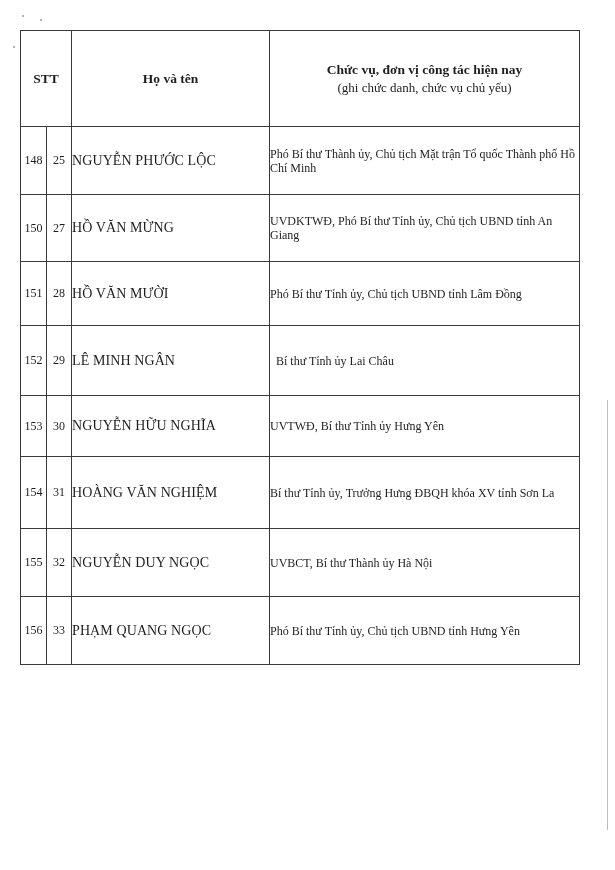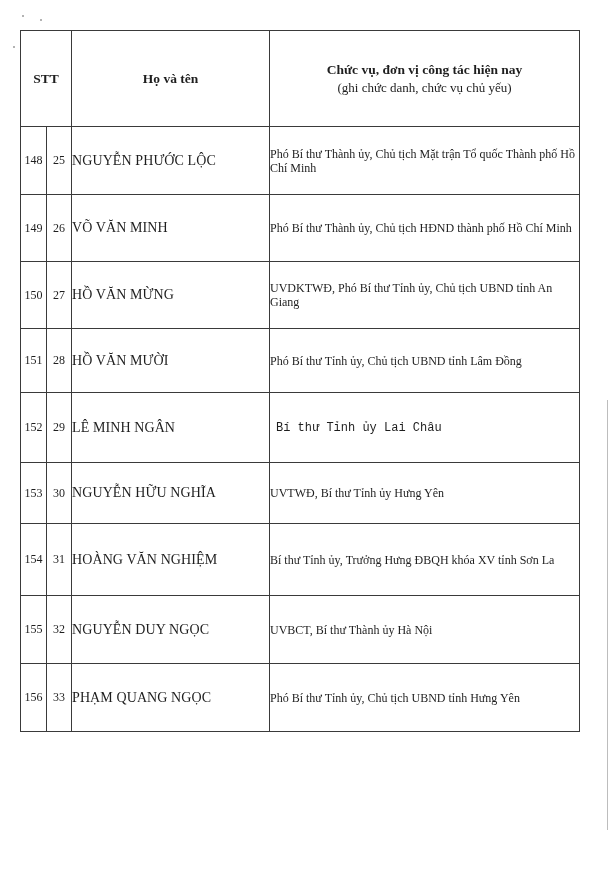--- a/index.html
+++ b/index.html
@@ -67,21 +67,21 @@
       font-size: 14px;
       padding-left: 2px;
       letter-spacing: 0.1px;
     }
     td.pos {
       font-size: 12px;
       padding-left: 2px;
       padding-right: 6px;
       line-height: 14px;
     }
-    .pos-indent { padding-left: 6px !important; font-family: Liberation Mono, monospace; }
+    .pos-indent { padding-left: 6px !important; }
   </style>
 </head>
 <body>
 
 <div class="speck" style="left:22px;top:15px;"></div>
 <div class="speck" style="left:40px;top:19px;"></div>
 <div class="speck" style="left:13px;top:46px;"></div>
 <div class="page-edge"></div>
 
 <table class="doc-table">
@@ -100,26 +100,20 @@
         <span class="hdr-sub">(ghi chức danh, chức vụ chủ yếu)</span>
       </th>
     </tr>
   </thead>
   <tbody>
     <tr style="height:68px;">
       <td class="num">148</td>
       <td class="num">25</td>
       <td class="name">NGUYỄN PHƯỚC LỘC</td>
       <td class="pos">Phó Bí thư Thành ủy, Chủ tịch Mặt trận Tổ quốc Thành phố Hồ Chí Minh</td>
-    </tr>
-    <tr style="height:67px;">
-      <td class="num">149</td>
-      <td class="num">26</td>
-      <td class="name">VÕ VĂN MINH</td>
-      <td class="pos">Phó Bí thư Thành ủy, Chủ tịch HĐND thành phố Hồ Chí Minh</td>
     </tr>
     <tr style="height:67px;">
       <td class="num">150</td>
       <td class="num">27</td>
       <td class="name">HỒ VĂN MỪNG</td>
       <td class="pos">UVDKTWĐ, Phó Bí thư Tỉnh ủy, Chủ tịch UBND tỉnh An Giang</td>
     </tr>
     <tr style="height:64px;">
       <td class="num">151</td>
       <td class="num">28</td>

